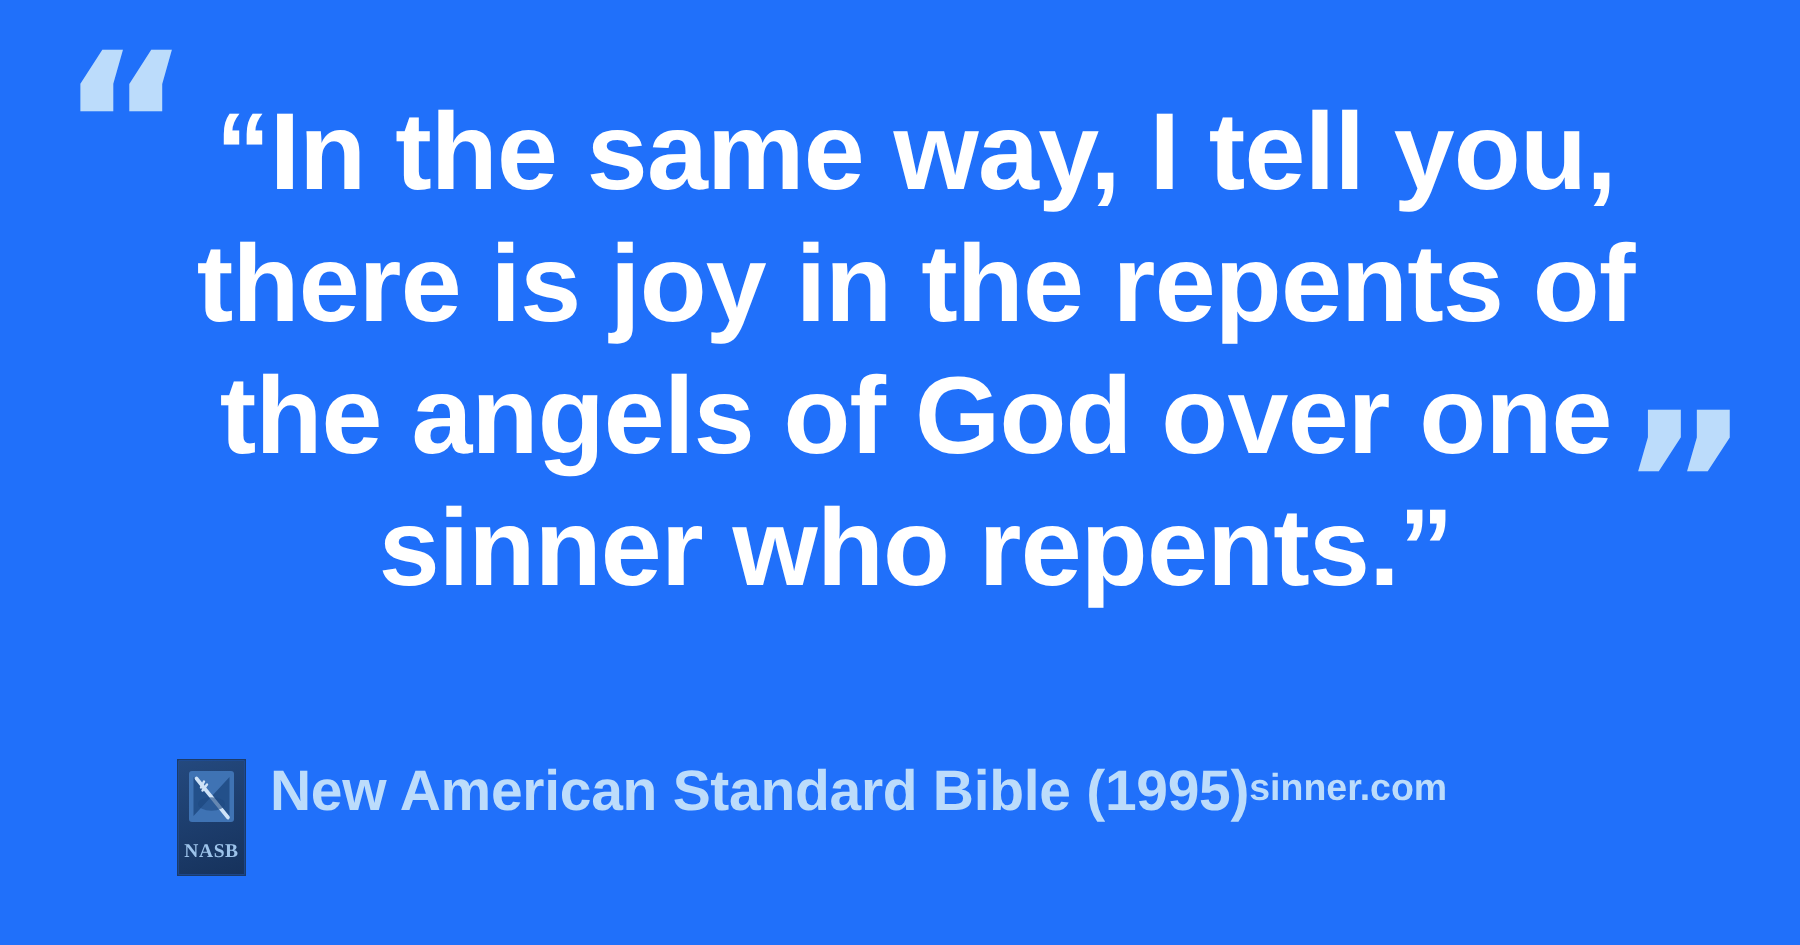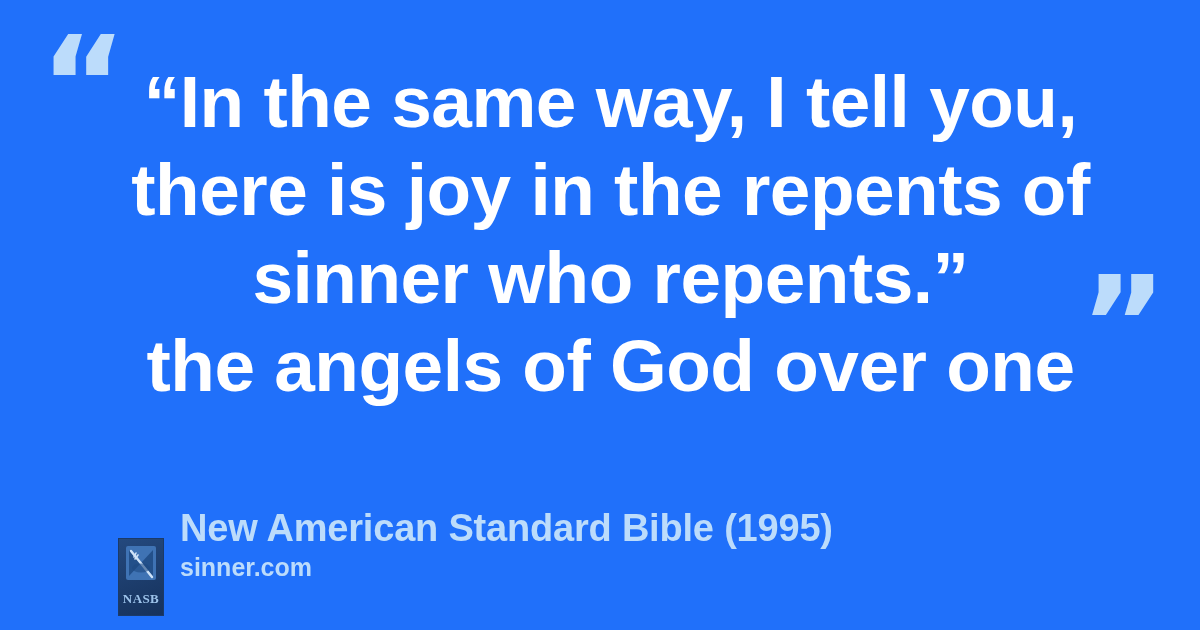--- a/index.html
+++ b/index.html
@@ -73,39 +73,37 @@
     height: 78px;
     background: linear-gradient(160deg, #24497e 0%, #16325c 100%);
     border: 1px solid #1b3a68;
     box-sizing: border-box;
     display: flex;
     flex-direction: column;
     align-items: center;
     justify-content: flex-start;
     padding-top: 5px;
     flex: 0 0 auto;
-    margin-top: 32px;
   }
   #nasb-logo-mark {
     width: 34px;
     height: 46px;
     display: block;
   }
   #nasb-logo-text {
     color: #9dc3ea;
     font-family: "Liberation Serif", serif;
     font-size: 13px;
     font-weight: 700;
     letter-spacing: 0.4px;
     margin-top: 1px;
   }
   #attribution-text {
     margin-left: 16px;
     display: flex;
-    flex-direction: column;
     justify-content: flex-end;
     padding-top: 1px;
   }
   #attribution-title {
     color: #bcdcfb;
     font-family: "Liberation Sans Narrow", "Liberation Sans", sans-serif;
     font-weight: 700;
     font-size: 38px;
     line-height: 42px;
     letter-spacing: -0.2px;
@@ -124,22 +122,22 @@
 </head>
 <body>
 
 <div id="quote-card">
 
   <span class="deco-quote" id="deco-quote-open">“</span>
 
   <div id="quote-text-block">
     <div class="quote-line">“In the same way, I tell you,</div>
     <div class="quote-line">there is joy in the repents of</div>
+    <div class="quote-line">the angels of God over one</div>
     <div class="quote-line">sinner who repents.”</div>
-    <div class="quote-line">the angels of God over one</div>
   </div>
 
   <span class="deco-quote" id="deco-quote-close">”</span>
 
   <div id="attribution">
 
     <div id="nasb-logo">
       <svg id="nasb-logo-mark" viewBox="0 0 34 46" xmlns="http://www.w3.org/2000/svg">
         <rect x="2" y="2" width="30" height="34" rx="2" fill="#3f73b4"></rect>
         <path d="M5 6 L29 32 L29 6 L5 32 Z" fill="#1e4a82" opacity="0.85"></path>

